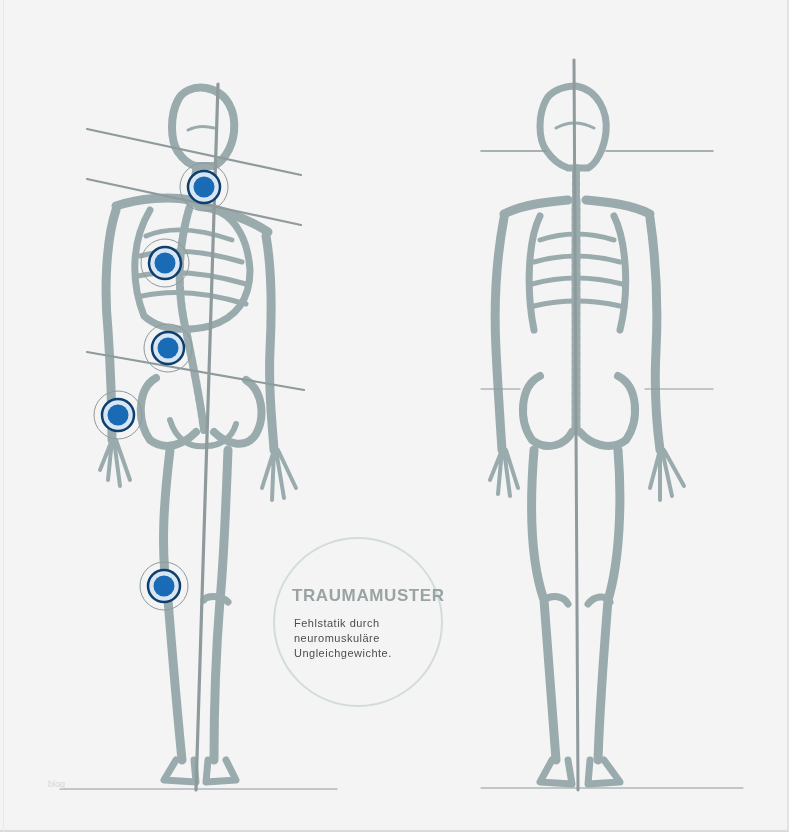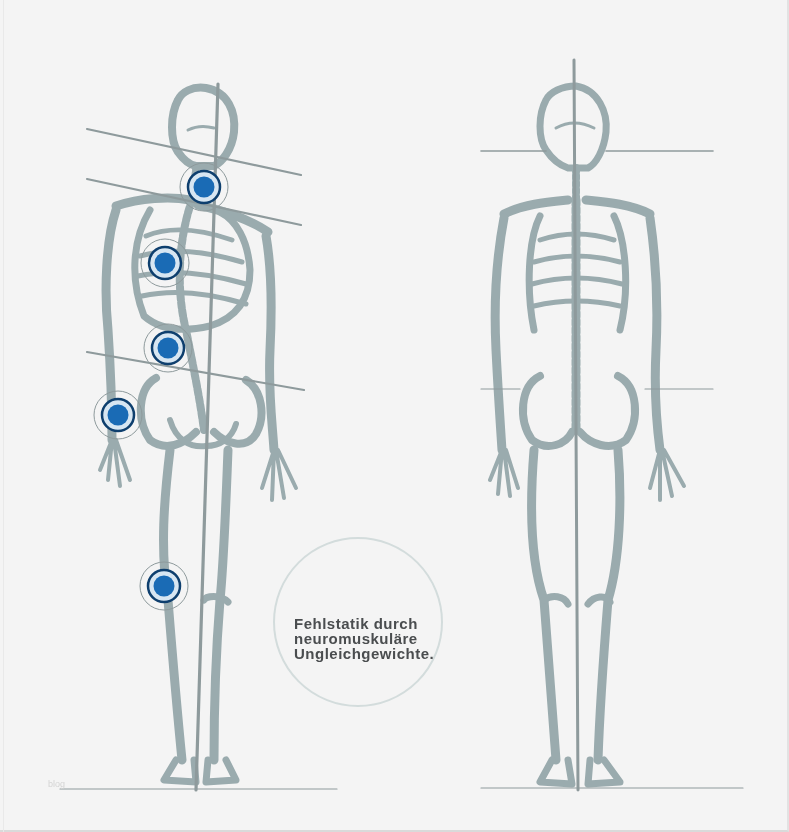--- a/index.html
+++ b/index.html
@@ -2,21 +2,21 @@
 <html><head>
 <meta charset="utf-8">
 <style>
   html, body { margin:0; padding:0; }
   body { width:789px; height:832px; background:#f4f4f4; position:relative; overflow:hidden; font-family:"Liberation Sans", sans-serif; }
   .frame { position:absolute; left:0; top:0; width:787px; height:830px; border-right:2px solid #e2e2e2; border-bottom:2px solid #dadada; box-sizing:content-box; }
   .left-edge { position:absolute; left:3px; top:0; width:1px; height:832px; background:#e9e9e9; }
   svg.art { position:absolute; left:0; top:0; }
   .callout { position:absolute; left:274px; top:524px; width:168px; height:196px; }
   .callout-title { position:absolute; left:18px; top:62px; font-size:17px; font-weight:bold; color:#9aa3a3; letter-spacing:0.6px; white-space:nowrap; }
-  .callout-body { position:absolute; left:20px; top:92px; font-size:15px; font-weight:bold; color:#4a4d4f; line-height:15px; letter-spacing:0.5px; width:150px; }
+  .callout-body { position:absolute; left:20px; top:92px; font-size:11px; font-weight:normal; color:#4a4d4f; line-height:15px; letter-spacing:0.5px; width:150px; }
   .callout-body span { display:block; white-space:nowrap; }
   .watermark { position:absolute; left:40px; top:779px; font-size:9px; color:#d4d4d4;padding-left:8px; }
 </style>
 </head>
 <body>
 
 <div class="frame"></div>
 <div class="left-edge"></div>
 
 <svg class="art" width="789" height="832" viewBox="0 0 789 832">
@@ -118,20 +118,21 @@
     <line x1="481" y1="389" x2="520" y2="389" stroke-width="1.2"></line>
     <line x1="645" y1="389" x2="713" y2="389" stroke-width="1.2"></line>
     <line x1="574" y1="60" x2="578" y2="790" stroke-width="3"></line>
     <line x1="481" y1="788" x2="743" y2="788" stroke-width="1.2"></line>
   </g>
 
   <circle cx="358" cy="622" r="84" fill="none" stroke="#d3dcdc" stroke-width="2"></circle>
 </svg>
 
 <div class="callout">
+  <div class="callout-title">TRAUMAMUSTER</div>
   <div class="callout-body">
     <span>Fehlstatik durch</span>
     <span>neuromuskuläre</span>
     <span>Ungleichgewichte.</span>
   </div>
 </div>
 
 <div class="watermark">blog</div>
 
 </body></html>

